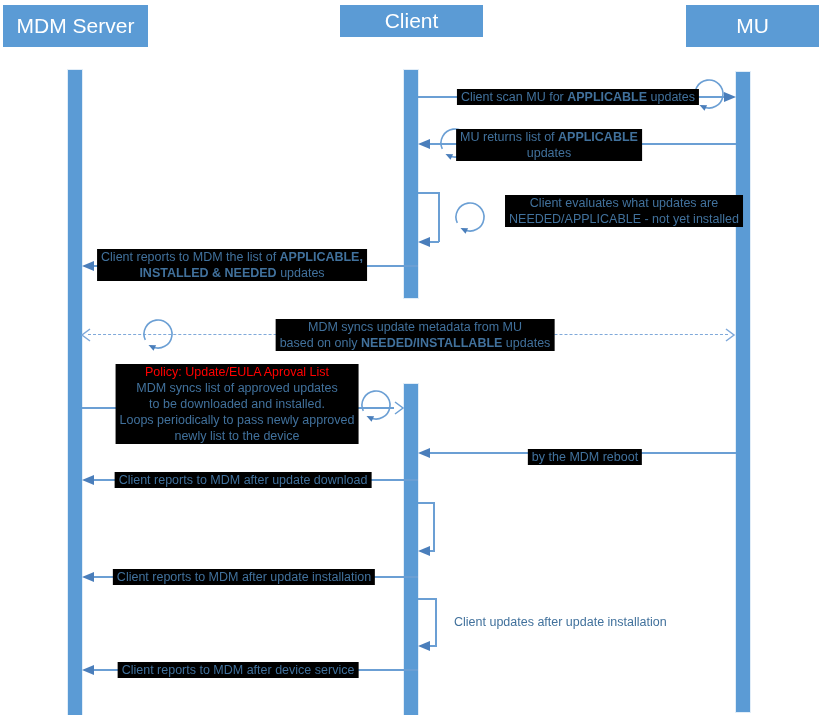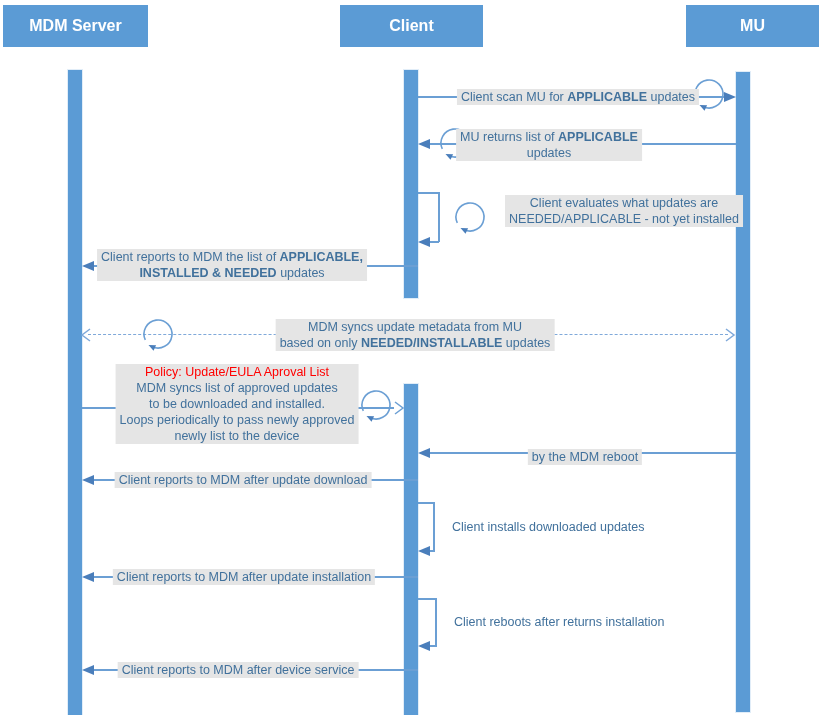--- a/index.html
+++ b/index.html
@@ -1,29 +1,29 @@
 <!DOCTYPE html>
 <html><head>
 <meta charset="utf-8">
 <style>
   html,body{margin:0;padding:0;background:#fff;}
   .canvas{position:relative;width:819px;height:715px;background:#fff;overflow:hidden;
           font-family:"Liberation Sans",sans-serif;}
-  .actor{position:absolute;background:#5B9BD5;color:#fff;font-weight:bold;font-size:16px;
+  .actor{position:absolute;background:#5B9BD5;color:#fff;font-weight:normal;font-size:21px;
          display:flex;align-items:center;justify-content:center;box-shadow:0 1px 0 rgba(255,255,255,.6);}
   .bar{position:absolute;width:14px;background:#5B9BD5;box-shadow:0 0 0 1px rgba(222,235,247,.9);}
   .ln{position:absolute;height:1.5px;background:#6B9FD4;}
   .lnv{position:absolute;width:1.5px;background:#6B9FD4;}
   .lnd{position:absolute;height:0;border-top:1.6px dashed #7FA9DA;}
   .tri-l{position:absolute;width:0;height:0;border-top:5px solid transparent;
          border-bottom:5px solid transparent;border-right:12px solid #4A7EBB;}
   .tri-r{position:absolute;width:0;height:0;border-top:5px solid transparent;
          border-bottom:5px solid transparent;border-left:12px solid #4A7EBB;}
   .oa,.loop{position:absolute;}
-  .msg{position:absolute;transform:translate(-50%,-50%);white-space:nowrap;background:#e5e5e5;
+  .msg{position:absolute;transform:translate(-50%,-50%);white-space:nowrap;background:#000000;
        color:#41719C;font-size:12.5px;line-height:16px;text-align:center;padding:0 4px;}
   .msg-l{position:absolute;transform:translateY(-50%);white-space:nowrap;background:#fff;
        color:#41719C;font-size:12.5px;line-height:16px;padding:0 4px;}
   .b{font-weight:bold;}
   .red{color:#FF0000;}
 </style>
 </head>
 <body>
 
 <div class="canvas">
@@ -31,21 +31,21 @@
   <svg width="0" height="0" style="position:absolute">
     <defs>
       <g id="loop-sym">
         <path d="M 7.3 24.9 A 14 14 0 1 1 14.1 31.7" fill="none" stroke="#6B9FD4" stroke-width="1.6"></path>
         <path d="M 10.5 30 L 18.1 30.3 L 15.5 35.7 Z" fill="#4A7EBB"></path>
       </g>
     </defs>
   </svg>
 
   <div class="actor" style="left:3px;top:5px;width:145px;height:42px">MDM Server</div>
-  <div class="actor" style="left:340px;top:5px;width:143px;height:42px">Client</div>
+  <div class="actor" style="left:340px;top:5px;width:143px;height:32px">Client</div>
   <div class="actor" style="left:686px;top:5px;width:133px;height:42px">MU</div>
 
   <div class="bar" style="left:68px;top:70px;height:645px"></div>
   <div class="bar" style="left:404px;top:70px;height:228px"></div>
   <div class="bar" style="left:404px;top:384px;height:331px"></div>
   <div class="bar" style="left:736px;top:72px;height:640px"></div>
 
   <div class="ln" style="left:418px;top:96px;width:307px"></div>
   <div class="ln" style="left:429px;top:143px;width:307px"></div>
   <div class="ln" style="left:93px;top:265px;width:325px"></div>
@@ -134,21 +134,20 @@
     <div>Loops periodically to pass newly approved</div>
     <div>newly list to the device</div>
   </div>
 
   <div class="msg" style="left:585px;top:457px">
     <div>by the MDM reboot</div>
   </div>
 
   <div class="msg" style="left:243px;top:480px">Client reports to MDM after update download</div>
 
-  <div class="msg-l" style="left:448px;top:527px">Client installs downloaded updates</div>
 
   <div class="msg" style="left:244px;top:577px">Client reports to MDM after update installation</div>
 
-  <div class="msg-l" style="left:450px;top:622px">Client reboots after returns installation</div>
+  <div class="msg-l" style="left:450px;top:622px">Client updates after update installation</div>
 
   <div class="msg" style="left:238px;top:670px">Client reports to MDM after device service</div>
 
 </div>
 
 </body></html>

